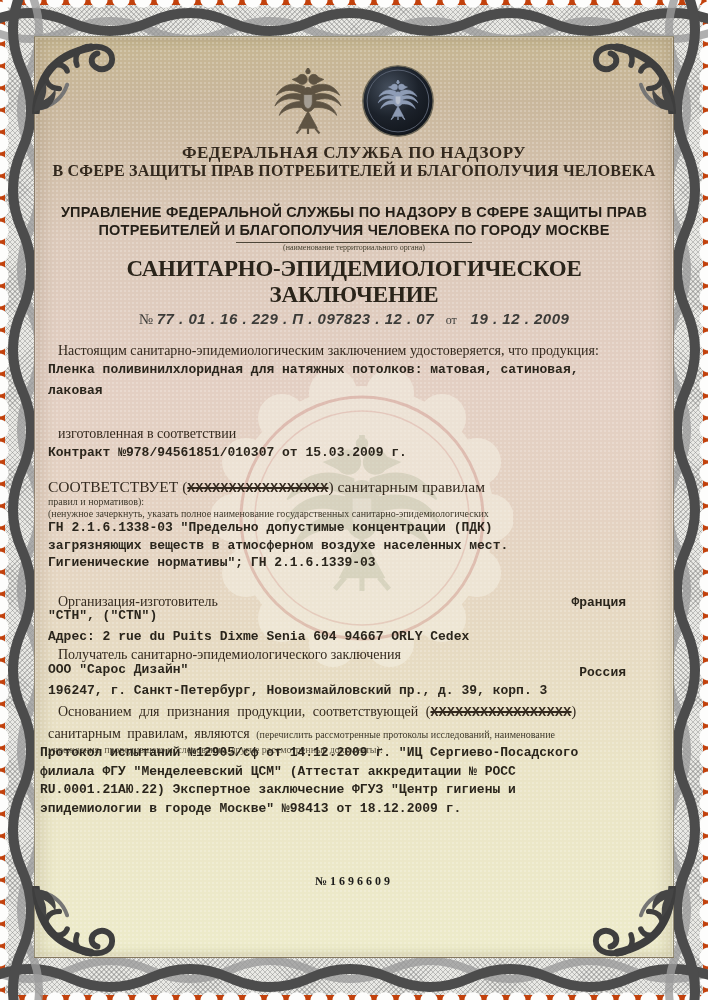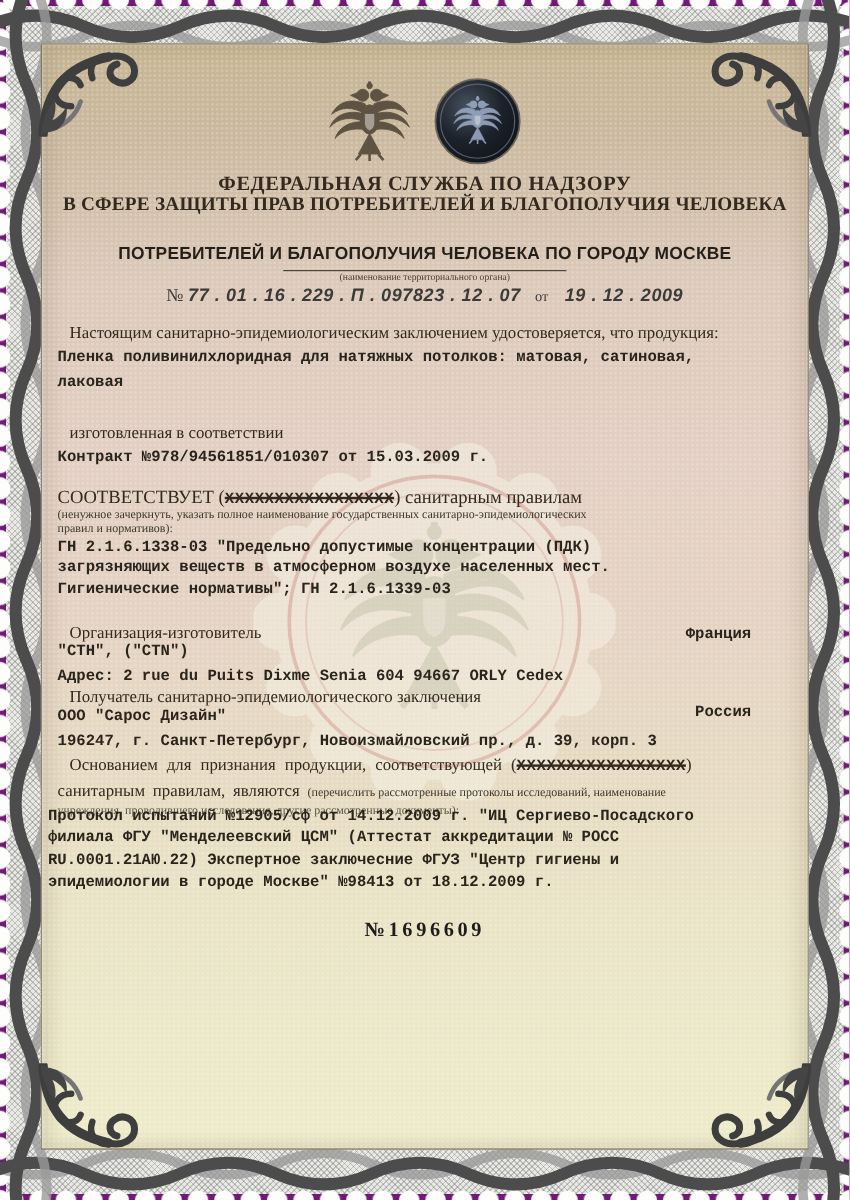--- a/index.html
+++ b/index.html
@@ -1,17 +1,17 @@
 <!DOCTYPE html>
 <html><head>
 <meta charset="utf-8">
 <style>
   html,body{margin:0;padding:0;}
   body{width:708px;height:1000px;background:#f8f8f6;font-family:"Liberation Serif",serif;}
-  .page{position:relative;width:708px;height:1000px;background:#701a75;overflow:hidden;}
+  .page{position:relative;width:708px;height:1000px;background:#c2410c;overflow:hidden;}
 
   
   .net{position:absolute;inset:5px;background-color:#e9e9e5;
     background-image:
       repeating-linear-gradient(45deg, rgba(100,100,100,.32) 0 1px, transparent 1px 3.5px),
       repeating-linear-gradient(-45deg, rgba(100,100,100,.32) 0 1px, transparent 1px 3.5px);}
   .scallop{position:absolute;}
   .scallop.top{top:0;left:0;right:0;height:10px;
     background-image:radial-gradient(ellipse 11px 10px at 11px 0,#fdfdfc 0 8px,rgba(253,253,252,0) 9px);
     background-size:22px 10px;background-repeat:repeat-x;}
@@ -58,31 +58,31 @@
   .numline .ot{font-size:12px;margin:0 10px 0 8px;}
 
   .intro{margin-top:15px;font-size:14px;text-indent:10px;}
   .tline{font-size:13px;line-height:21px;}
   .made{margin-top:25px;font-size:14px;text-indent:10px;}
   .conf{margin-top:15px;font-size:15.5px;}
   .strike{text-decoration:line-through;text-decoration-thickness:2px;font-family:"Liberation Mono",monospace;font-weight:700;font-size:13px;letter-spacing:.5px;}
   .note{font-size:10px;line-height:11.5px;color:#3e392c;}
   .reg{line-height:17.5px;}
   .reg:first-of-type{margin-top:-9px;}
-  .row{display:flex;justify-content:space-between;align-items:flex-start;}
+  .row{display:flex;justify-content:space-between;align-items:flex-end;}
   .country{margin-right:34px;font-size:13px;}
   .mfr-label{margin-top:22px;font-size:14px;text-indent:10px;}
   .mfr-name{margin-top:-5px;}
   .recip-label{font-size:14px;text-indent:10px;}
   .basis{font-size:14px;line-height:21px;word-spacing:4px;text-indent:10px;}
   .basis2{font-size:14px;word-spacing:3px;}
   .note-inline{word-spacing:0;}
   .proto{line-height:18.5px;}
   .proto-block{margin-top:-11px;margin-left:-8px;}
-  .serial{margin-top:20px;text-align:center;font-family:"Liberation Serif",serif;font-weight:700;font-size:17px;letter-spacing:3px;color:#1e1d1b;}
+  .serial{margin-top:56px;text-align:center;font-family:"Liberation Serif",serif;font-weight:700;font-size:12px;letter-spacing:3px;color:#1e1d1b;}
 </style>
 </head>
 <body>
 
 <div class="page">
 
   <svg width="0" height="0" style="position:absolute" aria-hidden="true">
     <defs>
       <symbol id="dbl-eagle" viewBox="0 0 100 92">
         <g>
@@ -187,45 +187,47 @@
           <g fill="#98a7c2" stroke="#98a7c2" opacity=".9">
             <use href="#dbl-eagle" x="17" y="18" width="46" height="42"></use>
           </g>
         </svg>
       </div>
 
       <div class="agency1 ser center">ФЕДЕРАЛЬНАЯ СЛУЖБА ПО НАДЗОРУ</div>
       <div class="agency2 ser center">В СФЕРЕ ЗАЩИТЫ ПРАВ ПОТРЕБИТЕЛЕЙ И БЛАГОПОЛУЧИЯ  ЧЕЛОВЕКА</div>
 
       <div class="dept sans center">
+        <div>УПРАВЛЕНИЕ ФЕДЕРАЛЬНОЙ СЛУЖБЫ ПО НАДЗОРУ В СФЕРЕ ЗАЩИТЫ ПРАВ</div>
         <div>ПОТРЕБИТЕЛЕЙ И БЛАГОПОЛУЧИЯ ЧЕЛОВЕКА ПО ГОРОДУ МОСКВЕ</div>
       </div>
       <div class="cap-rule"></div>
       <div class="cap ser center">(наименование территориального органа)</div>
 
+      <div class="doc-title ser center">САНИТАРНО-ЭПИДЕМИОЛОГИЧЕСКОЕ ЗАКЛЮЧЕНИЕ</div>
 
       <div class="numline ser center">
         <span class="no">№</span>
         <span class="num">77 . 01 . 16 . 229 . П . 097823 . 12 . 07</span>
         <span class="ot">от</span>
         <span class="num">19 . 12 . 2009</span>
       </div>
 
       <div class="intro ser">Настоящим санитарно-эпидемиологическим заключением удостоверяется, что продукция:</div>
       <div class="tline mono">Пленка поливинилхлоридная для натяжных потолков: матовая, сатиновая,</div>
       <div class="tline mono">лаковая</div>
 
       <div class="made ser">изготовленная в соответствии</div>
       <div class="tline mono">Контракт №978/94561851/010307 от 15.03.2009 г.</div>
 
       <div class="conf ser">
         <span>СООТВЕТСТВУЕТ (</span><span class="strike">ХХХХХХХХХХХХХХХХХ</span><span>) санитарным правилам</span>
       </div>
+      <div class="note ser">правил и нормативов):</div>
       <div class="note ser">(ненужное зачеркнуть, указать полное наименование государственных санитарно-эпидемиологических</div>
-      <div class="note ser">правил и нормативов):</div>
 
       <div class="tline mono reg">ГН 2.1.6.1338-03 "Предельно допустимые концентрации (ПДК)</div>
       <div class="tline mono reg">загрязняющих веществ в атмосферном воздухе населенных мест.</div>
       <div class="tline mono reg">Гигиенические нормативы"; ГН 2.1.6.1339-03</div>
 
       <div class="row mfr-label">
         <span class="ser">Организация-изготовитель</span>
         <span class="mono country">Франция</span>
       </div>
       <div class="tline mono mfr-name">"СТН", ("CTN")</div>

